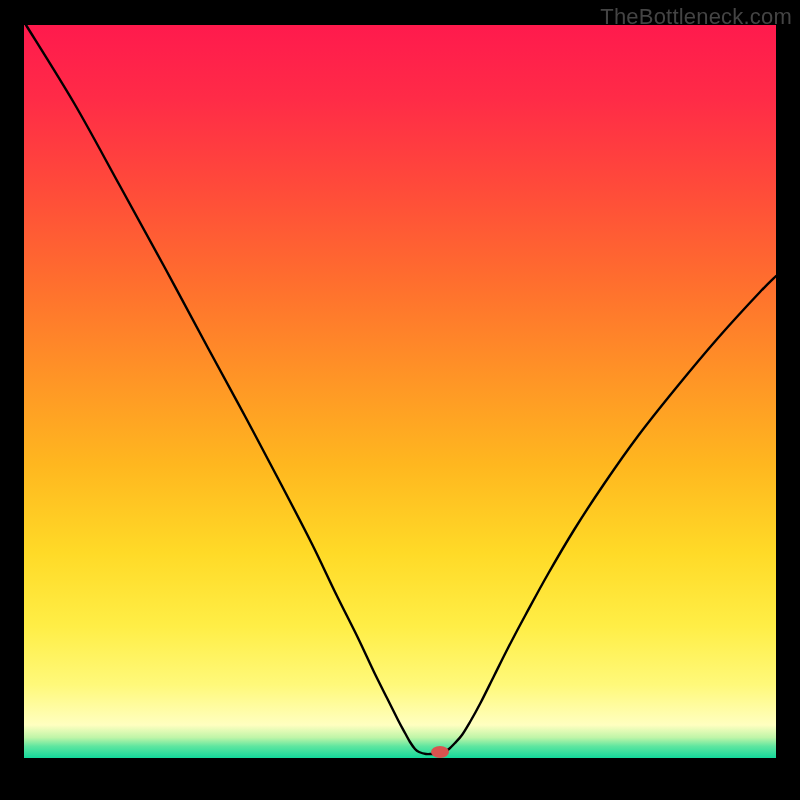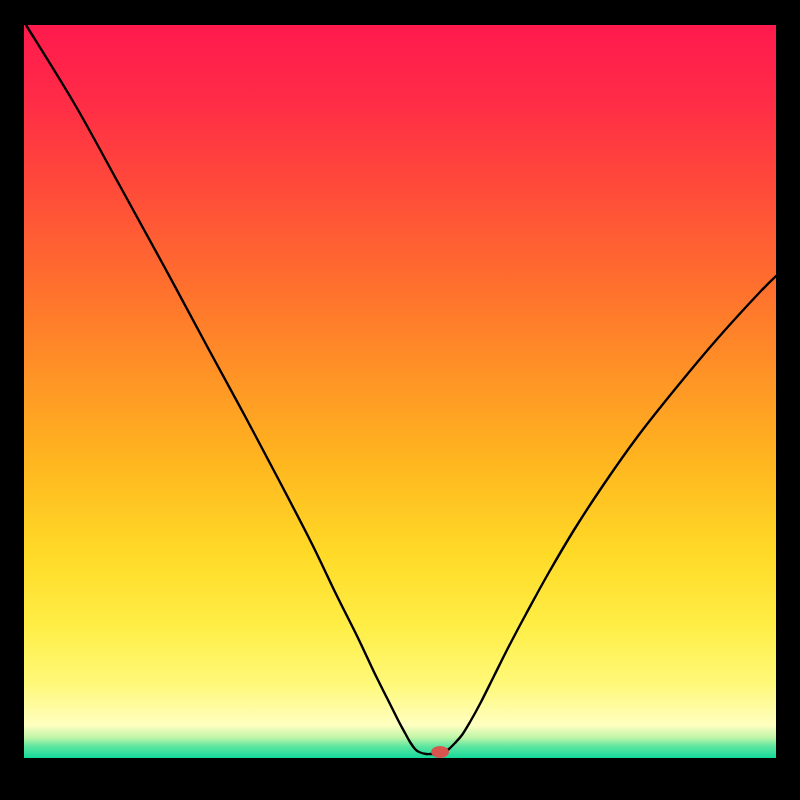--- a/index.html
+++ b/index.html
@@ -25,20 +25,21 @@
     font-weight: 500;
     letter-spacing: 0.2px;
     z-index: 10;
   }
   svg { position: absolute; top: 0; left: 0; }
 </style>
 </head>
 <body>
 
 <div id="stage">
+  <div id="attribution">TheBottleneck.com</div>
   <svg id="chart-svg" width="800" height="800" viewBox="0 0 800 800">
     <defs>
       <linearGradient id="bg-grad" x1="0" y1="0" x2="0" y2="1">
           <stop offset="0%" stop-color="#ff1a4d"></stop>
           <stop offset="10%" stop-color="#ff2b47"></stop>
           <stop offset="22%" stop-color="#ff4a3a"></stop>
           <stop offset="35%" stop-color="#ff6e2e"></stop>
           <stop offset="48%" stop-color="#ff9426"></stop>
           <stop offset="60%" stop-color="#ffb71f"></stop>
           <stop offset="72%" stop-color="#ffda27"></stop>

